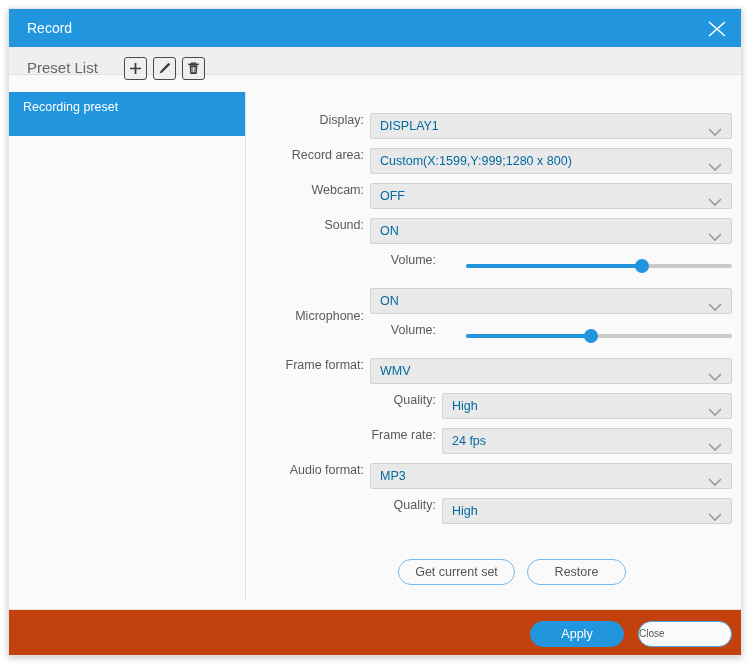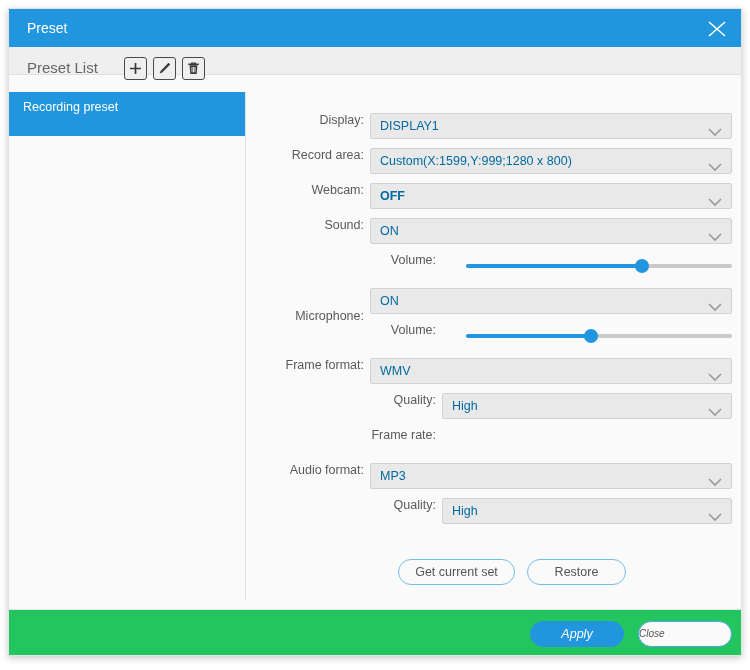--- a/index.html
+++ b/index.html
@@ -144,22 +144,21 @@
     cursor:pointer;
   }
   
   .footer-sep{
     position:absolute; left:0; top:600px;
     width:100%; height:1px; background:#e6e6e6;
   }
   .footer{
     position:absolute; left:0; top:601px;
     width:100%; height:46px;
-    background:#22c55e;
-    font-style:italic;
+    background:#c2410c;
   }
   .btn-apply{
     position:absolute; right:117px; top:11px;
     width:94px; height:26px;
     background:#2196de;
     border:1px solid #2196de;
     border-radius:13px;
     color:#ffffff; font-size:12.5px;
     text-align:center; line-height:24px;
     box-sizing:border-box; cursor:pointer;
@@ -174,21 +173,21 @@
     line-height:24px;
     box-sizing:border-box; cursor:pointer;
   }
 </style>
 </head>
 <body>
 
 <div class="dialog">
 
   <div class="titlebar">
-    <div class="title-text">Preset</div>
+    <div class="title-text">Record</div>
     <div class="close-btn">
       <span>
         <svg width="20" height="18" viewBox="0 0 20 18">
           <path d="M2 2 L18 16 M18 2 L2 16" stroke="#ffffff" stroke-width="1.6" fill="none"></path>
         </svg>
       </span>
     </div>
   </div>
 
   <div class="list-header">
@@ -235,21 +234,21 @@
           </svg></span>
       </div>
       <div class="lbl" style="top: 56px; right: 379px;">Record area:</div>
       <div class="field" style="left: 124px; top: 56px; width: 362px;">
         <span class="val">Custom(X:1599,Y:999;1280 x 800)</span>
         <span class="chev"><svg width="14" height="9" viewBox="0 0 14 9">
             <path d="M1 1 L7 7 L13 1" stroke="#9a9a9a" stroke-width="1.6" fill="none"></path>
           </svg></span>
       </div>
       <div class="lbl" style="top: 91px; right: 379px;">Webcam:</div>
-      <div class="field" style="left: 124px; top: 91px; width: 362px; font-weight: bold;">
+      <div class="field" style="left: 124px; top: 91px; width: 362px;">
         <span class="val">OFF</span>
         <span class="chev"><svg width="14" height="9" viewBox="0 0 14 9">
             <path d="M1 1 L7 7 L13 1" stroke="#9a9a9a" stroke-width="1.6" fill="none"></path>
           </svg></span>
       </div>
       <div class="lbl" style="top: 126px; right: 379px;">Sound:</div>
       <div class="field" style="left: 124px; top: 126px; width: 362px;">
         <span class="val">ON</span>
         <span class="chev"><svg width="14" height="9" viewBox="0 0 14 9">
             <path d="M1 1 L7 7 L13 1" stroke="#9a9a9a" stroke-width="1.6" fill="none"></path>
@@ -270,20 +269,26 @@
           </svg></span>
       </div>
       <div class="lbl" style="top: 301px; right: 307px;">Quality:</div>
       <div class="field" style="left: 196px; top: 301px; width: 290px;">
         <span class="val">High</span>
         <span class="chev"><svg width="14" height="9" viewBox="0 0 14 9">
             <path d="M1 1 L7 7 L13 1" stroke="#9a9a9a" stroke-width="1.6" fill="none"></path>
           </svg></span>
       </div>
       <div class="lbl" style="top: 336px; right: 307px;">Frame rate:</div>
+      <div class="field" style="left: 196px; top: 336px; width: 290px;">
+        <span class="val">24 fps</span>
+        <span class="chev"><svg width="14" height="9" viewBox="0 0 14 9">
+            <path d="M1 1 L7 7 L13 1" stroke="#9a9a9a" stroke-width="1.6" fill="none"></path>
+          </svg></span>
+      </div>
       <div class="lbl" style="top: 371px; right: 379px;">Audio format:</div>
       <div class="field" style="left: 124px; top: 371px; width: 362px;">
         <span class="val">MP3</span>
         <span class="chev"><svg width="14" height="9" viewBox="0 0 14 9">
             <path d="M1 1 L7 7 L13 1" stroke="#9a9a9a" stroke-width="1.6" fill="none"></path>
           </svg></span>
       </div>
       <div class="lbl" style="top: 406px; right: 307px;">Quality:</div>
       <div class="field" style="left: 196px; top: 406px; width: 290px;">
         <span class="val">High</span>

